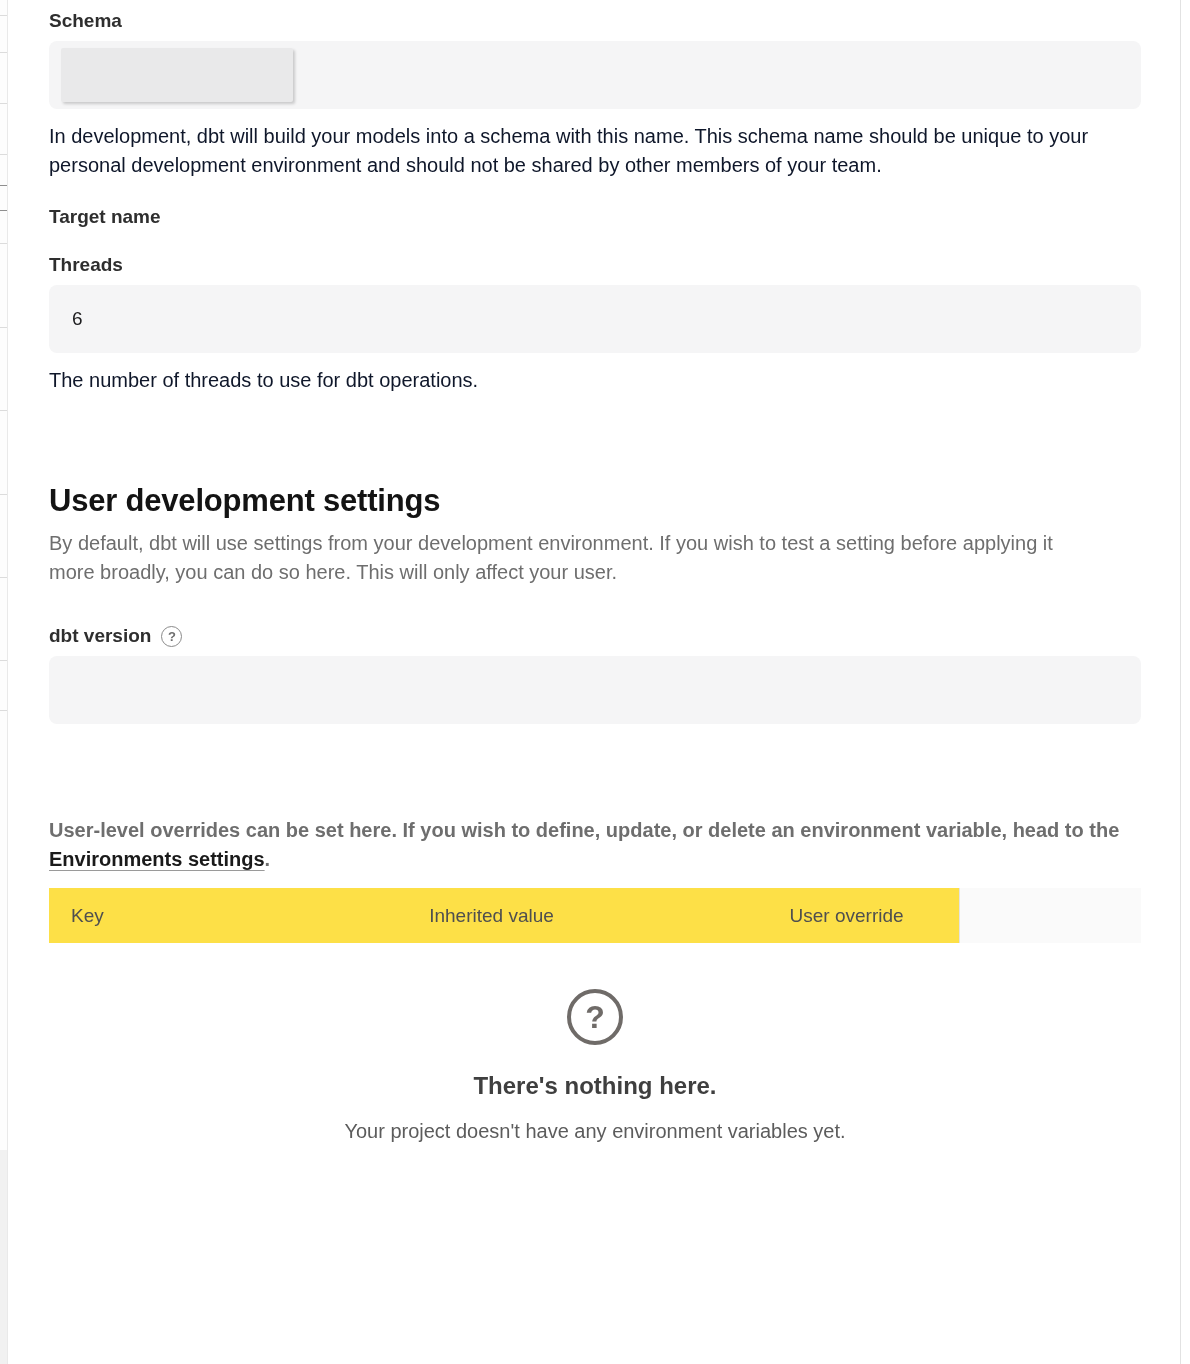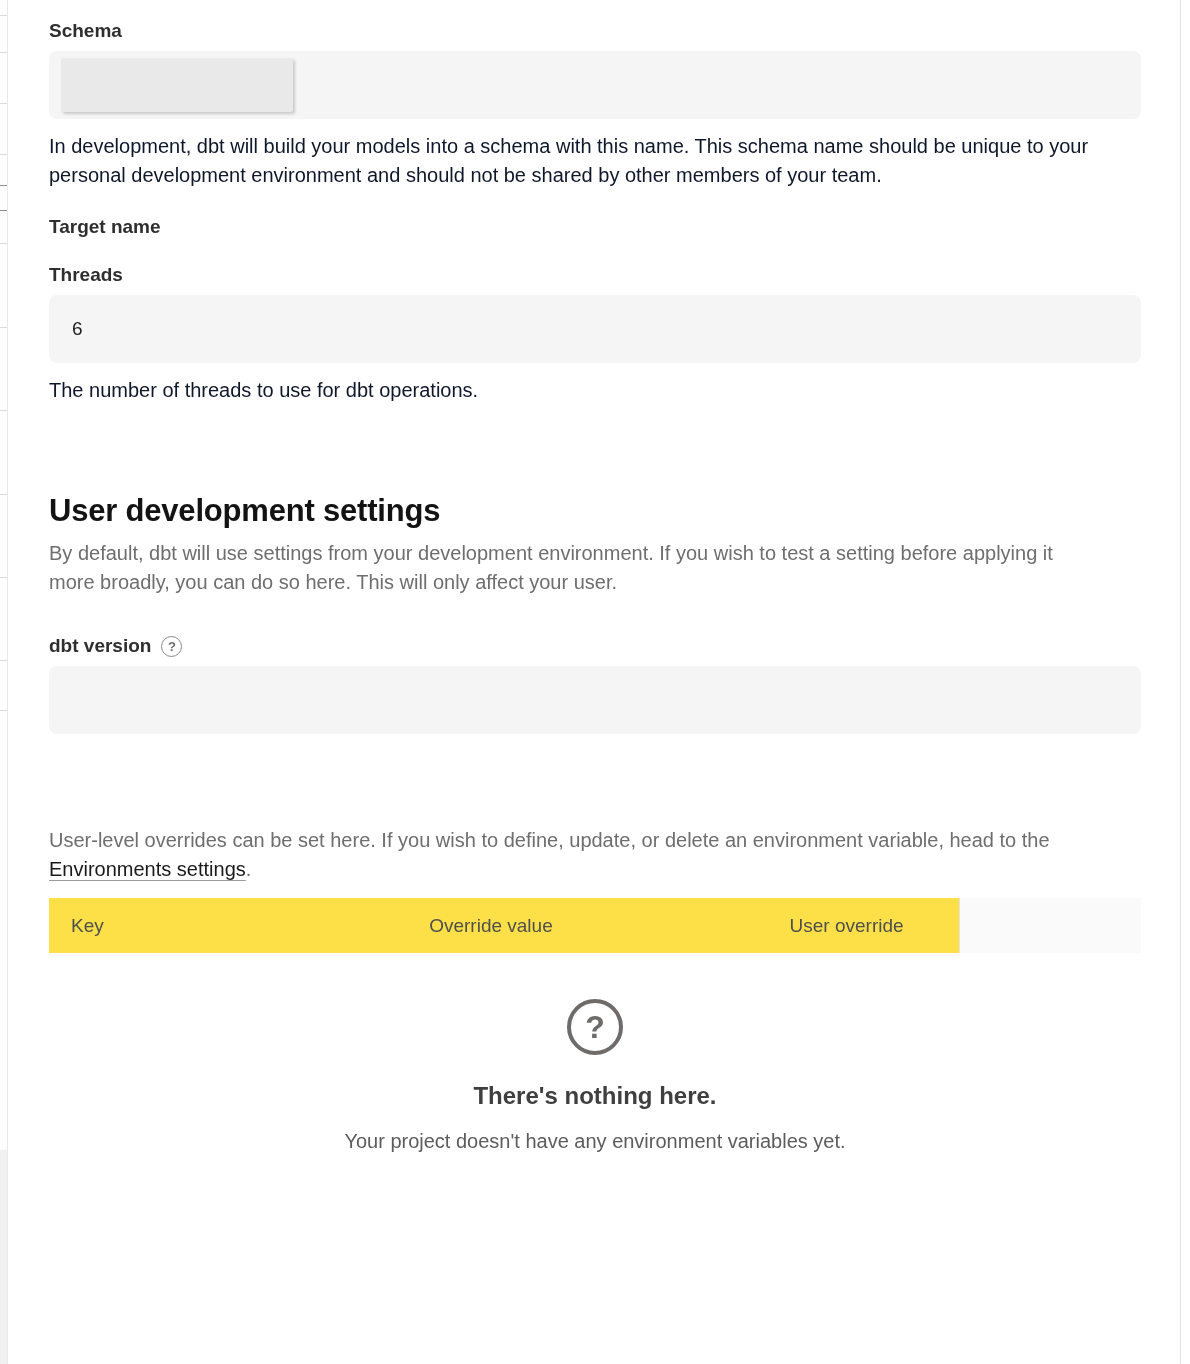--- a/index.html
+++ b/index.html
@@ -15,21 +15,21 @@
   .left-strip {
     position:absolute; left:0; top:0; bottom:0; width:8px;
     background:#fdfdfd; border-right:1px solid #e9e9e9;
   }
   .left-strip .hl { position:absolute; left:0; width:100%; height:1px; background:#dcdcdc; }
   .left-strip .hl.dark { background:#8f8f8f; }
   .left-strip .bottom-seg { position:absolute; left:0; right:0; top:1150px; bottom:0; background:#f1f1f1; }
   
   .right-line { position:absolute; left:1180px; top:0; bottom:0; width:1px; background:#e2e2e2; }
 
-  .content { position:absolute; left:49px; top:16px; width:1092px; padding-top:4px; }
+  .content { position:absolute; left:49px; top:6px; width:1092px; padding-top:4px; }
 
   .field-label {
     display:block; font-size:19px; font-weight:700; color:#2e2e2e;
     line-height:22px; margin-bottom:9px;
   }
   .text-input {
     display:block; width:100%; height:68px;
     background:#f5f5f6; border:none; border-radius:8px;
     font-family:"Liberation Sans", sans-serif;
     font-size:19px; color:#1d1d1f; padding:0 23px; outline:none;
@@ -55,21 +55,21 @@
   .label-row { display:flex; align-items:center; gap:10px; margin-bottom:9px; }
   .label-row .field-label { margin-bottom:0; }
   .help-icon {
     display:inline-flex; align-items:center; justify-content:center;
     width:21px; height:21px; border:1.5px solid #8a8a8a; border-radius:50%;
     font-size:13px; font-weight:700; color:#6e6e6e; cursor:pointer;
   }
 
   .sec-env-vars { margin-top:92px; }
   .sub-title { font-size:26px; font-weight:700; color:#131313; line-height:32px; }
-  .env-desc { max-width:1092px; margin-top:9px; }
+  .env-desc { max-width:1092px; margin-top:9px;font-weight:bold; }
   .env-link {
     color:#1a1a1a; text-decoration:underline; cursor:pointer;
     text-decoration-color:#9a9a9a; text-underline-offset:4px; text-decoration-thickness:1px;
   }
 
   .table-header {
     margin-top:14px; height:55px; display:grid;
     grid-template-columns:32.8% 33% 17.5% 1fr;
     background:#fde047; align-items:stretch;
     font-size:19px; color:#4f4f4f;
@@ -138,21 +138,21 @@
       </div>
       <input class="text-input" type="text" value="" style="">
     </div>
   </div>
 
   <div class="sec-env-vars">
     <div class="section-desc env-desc"><span>User-level overrides can be set here. If you wish to define, update, or delete an environment variable, head to the </span><span class="env-link">Environments settings</span><span>.</span></div>
 
     <div class="table-header">
       <div class="th">Key</div>
-      <div class="th">Override value</div>
+      <div class="th">Inherited value</div>
       <div class="th">User override</div>
       <div class="th actions"></div>
     </div>
 
     <div class="empty-state">
       <span class="empty-icon">?</span>
       <div class="empty-title">There's nothing here.</div>
       <div class="empty-subtitle">Your project doesn't have any environment variables yet.</div>
     </div>
   </div>

